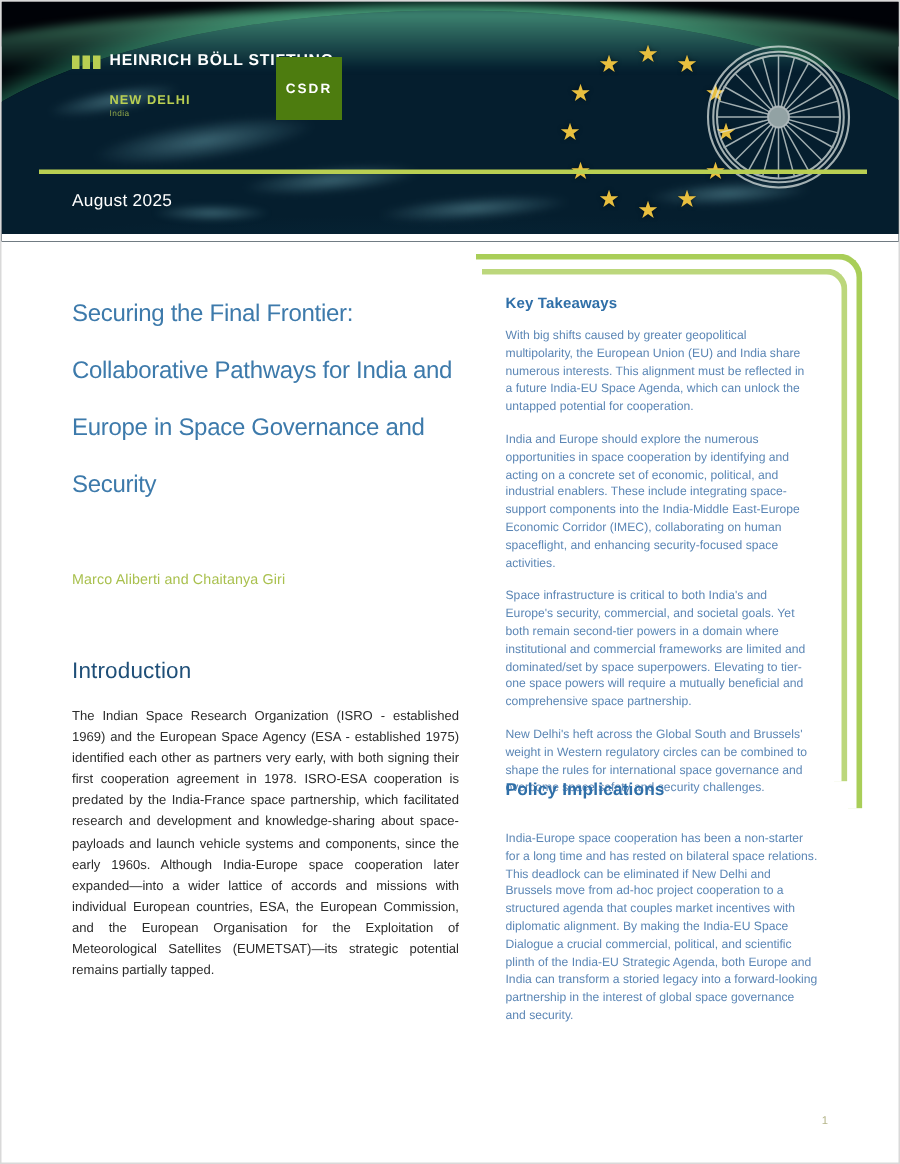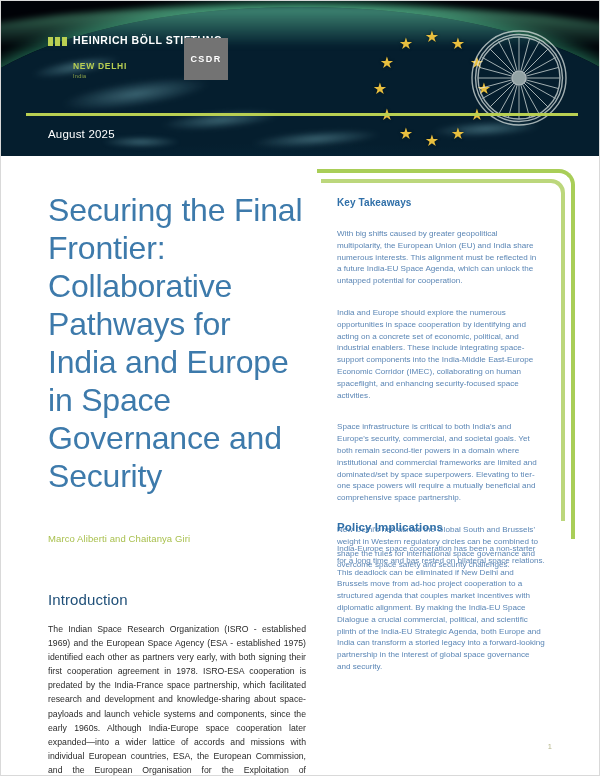--- a/index.html
+++ b/index.html
@@ -137,21 +137,21 @@
     font-size: 5.5px;
     letter-spacing: 0.3px;
     line-height: 8px;
   }
 
   
   .logo-csdr {
     position: absolute;
     left: 183px; top: 37px;
     width: 44px; height: 42px;
-    background: #737373;
+    background: #4d7c0f;
     display: flex;
     align-items: center;
     justify-content: center;
     z-index: 6;
   }
   .logo-csdr span {
     color: #ffffff;
     font-size: 9px;
     font-weight: bold;
     letter-spacing: 1.4px;
@@ -182,21 +182,21 @@
 
   
   .left-col {
     position: absolute;
     left: 47px;
     top: 190px;
     width: 258px;
   }
   .doc-title {
     color: #3d7aab;
-    font-size: 32px;
+    font-size: 16px;
     line-height: 38px;
     font-weight: normal;
     letter-spacing: -0.2px;
   }
   .authors {
     margin-top: 38px;
     color: #a9c04e;
     font-size: 9.5px;
     font-weight: normal;
     letter-spacing: 0.1px;
@@ -224,35 +224,35 @@
     top: 196px;
     width: 205px;
   }
   .kt-heading {
     color: #2f6fa8;
     font-size: 10px;
     font-weight: bold;
     letter-spacing: 0.1px;
   }
   .kt-para {
-    margin-top: 20px;
+    margin-top: 10px;
     color: #5b86b5;
     font-size: 8.1px;
     line-height: 11.8px;
     letter-spacing: 0.01px;
   }
   .pi-block { position: absolute; left: 336px; top: 520px; width: 208px; }
   .pi-heading {
     color: #2f6fa8;
     font-size: 11.5px;
     font-weight: bold;
     letter-spacing: 0.1px;
   }
   .pi-para {
-    margin-top: 10px;
+    margin-top: 20px;
     color: #5b86b5;
     font-size: 8.1px;
     line-height: 11.8px;
   }
 
   
   .bracket {
     position: absolute;
     pointer-events: none;
   }

